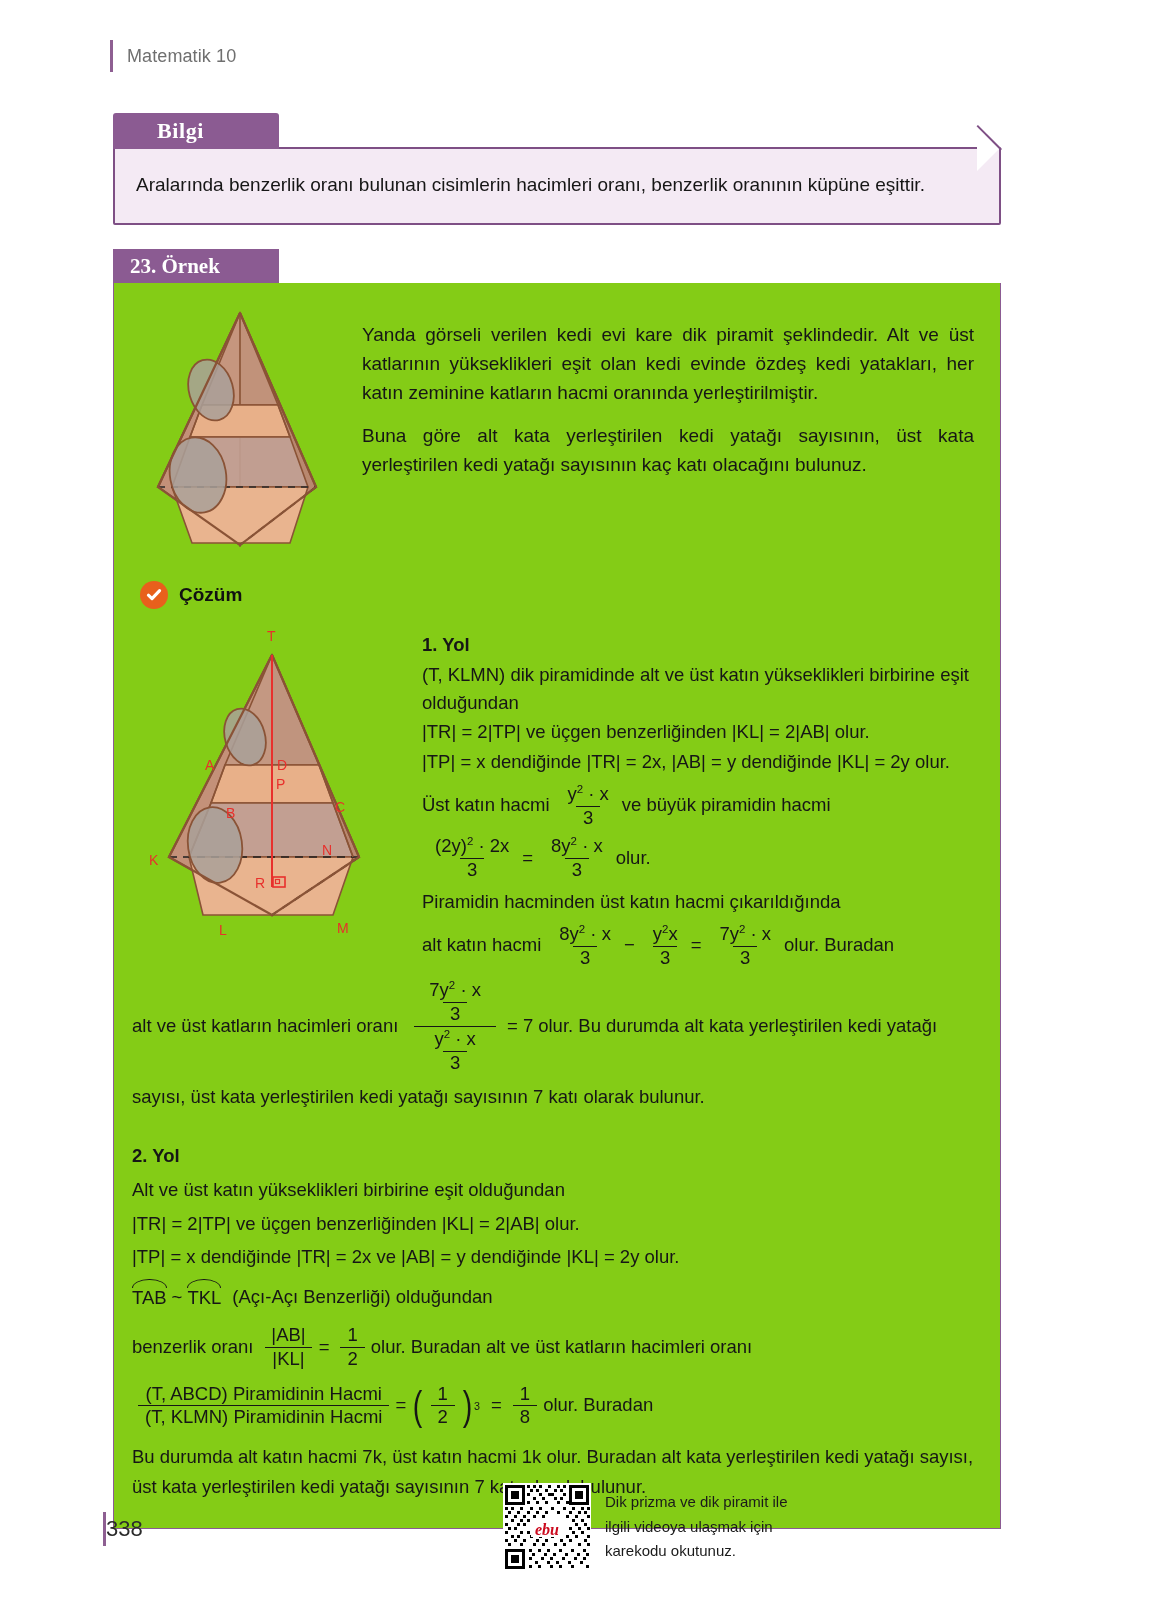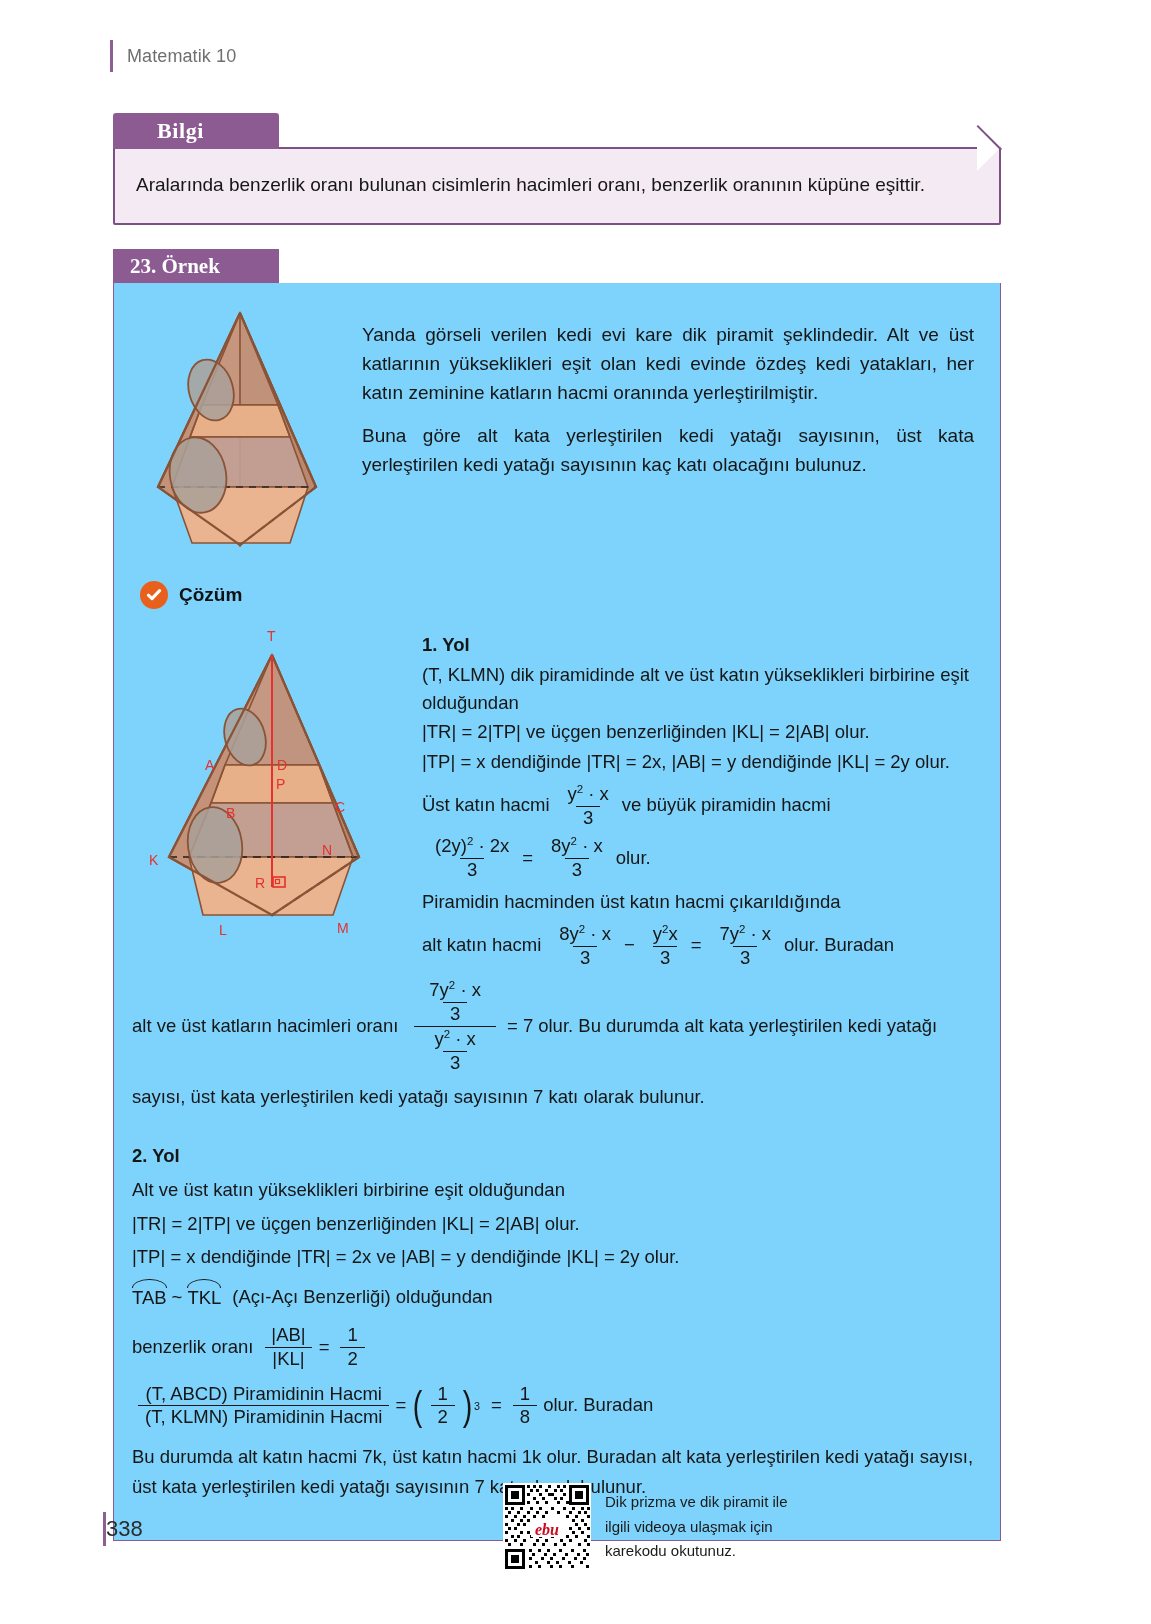--- a/index.html
+++ b/index.html
@@ -117,23 +117,23 @@
   }
   .ornek-tab span {
     color: #ffffff;
     font-family: "Liberation Serif", serif;
     font-weight: bold;
     font-size: 21px;
   }
   .ornek-body {
     border: 1px solid #8b5b92;
     border-top: none;
-    background: #7dd3fc;
+    background: #84cc16;
     box-sizing: border-box;
-    padding: 16px 18px 36px 18px;
+    padding: 16px 18px 24px 18px;
     min-height: 1200px;
     position: relative;
   }
 
   
   .question-row {
     display: flex;
     gap: 18px;
     align-items: flex-start;
   }
@@ -543,20 +543,21 @@
         <span>benzerlik oranı</span>
         <span class="frac">
           <span class="num">|AB|</span>
           <span class="den">|KL|</span>
         </span>
         <span>=</span>
         <span class="frac">
           <span class="num">1</span>
           <span class="den">2</span>
         </span>
+        <span>olur. Buradan alt ve üst katların hacimleri oranı</span>
       </div>
 
       <div class="mline" style="margin-top:14px;">
         <span class="frac">
           <span class="num">(T, ABCD) Piramidinin Hacmi</span>
           <span class="den">(T, KLMN) Piramidinin Hacmi</span>
         </span>
         <span>=</span>
         <span class="paren-big">
           <span class="pg">(</span>

